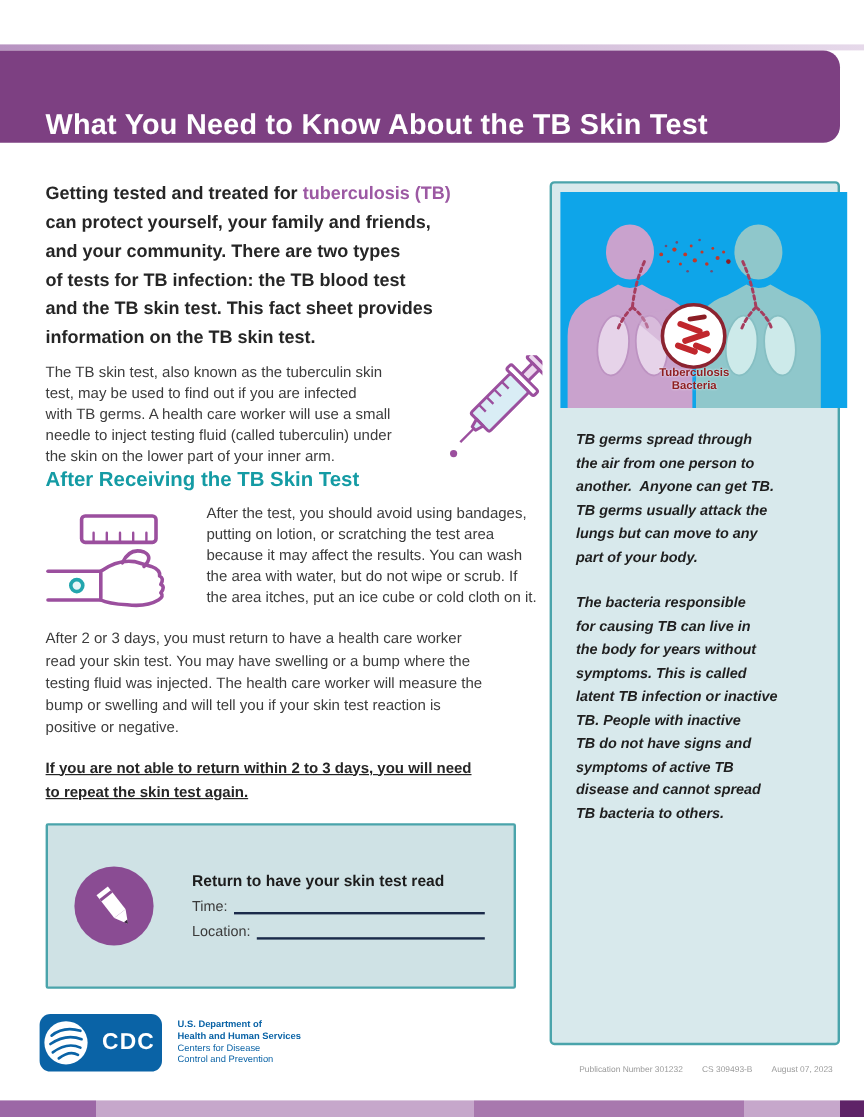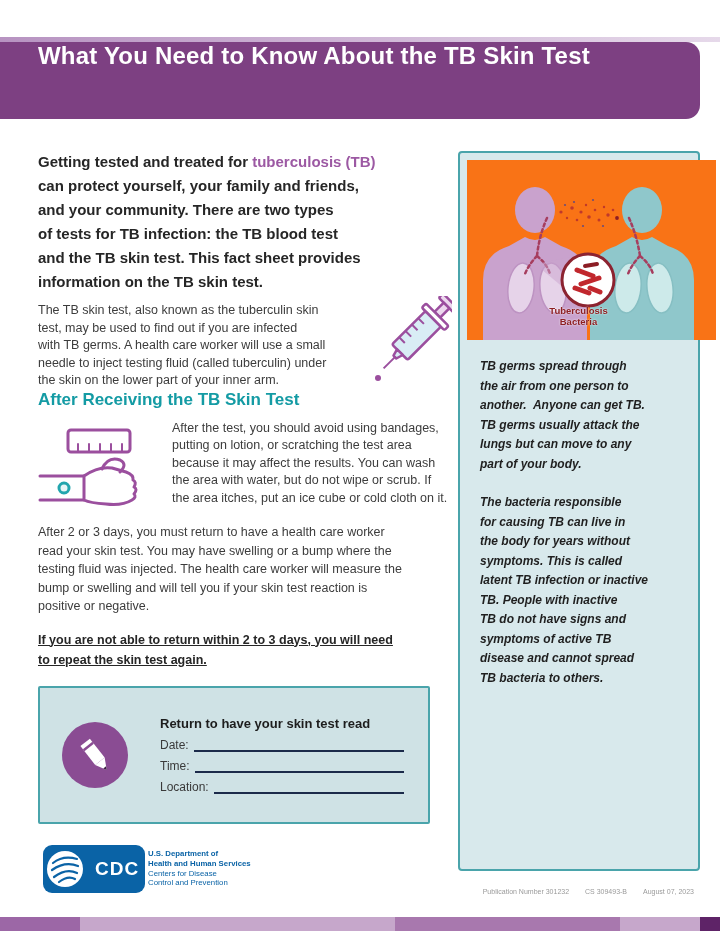--- a/index.html
+++ b/index.html
@@ -7,21 +7,21 @@
     width:720px;height:931px;position:relative;background:#ffffff;
     font-family:"Liberation Sans", sans-serif;overflow:hidden;
     -webkit-font-smoothing:antialiased;
   }
   .pre{white-space:pre;}
   
   .top-strip{position:absolute;left:0;top:37px;width:720px;height:5px;
     background:linear-gradient(90deg,#b793c1,#e6d9ea);}
   
   .header-band{position:absolute;left:0;top:42px;width:700px;height:77px;
-    background:#7d4082;border-radius:0 14px 14px 0;display:flex;align-items:flex-start;}
+    background:#7d4082;border-radius:0 14px 14px 0;display:flex;align-items:flex-end;}
   .header-band h1{margin:0 0 0 38px;color:#ffffff;font-size:24px;font-weight:bold;letter-spacing:.2px;}
   
   .left-col{position:absolute;left:38px;top:140px;width:414px;}
   .intro{margin:10px 0 0 0;font-size:15px;font-weight:bold;line-height:24px;color:#262626;}
   .intro .hl{color:#9c59a3;}
   h2.teal{margin:0;color:#149ba4;font-size:17px;font-weight:bold;}
   .h-skin{margin-top:14px;}
   .h-after{margin-top:24px;}
   .body-txt{font-size:12.5px;line-height:17.5px;color:#3c3c3c;margin:8px 0 0 0;}
   .syringe{float:right;margin:-6px 0 0 6px;}
@@ -37,28 +37,28 @@
   .pencil-circle{width:66px;height:66px;border-radius:50%;background:#8a4c93;
     margin-left:22px;flex:0 0 auto;display:flex;align-items:center;justify-content:center;}
   .fields{margin-left:32px;width:244px;}
   .fields .title{font-size:13px;font-weight:bold;color:#1d1d1d;margin-bottom:6px;}
   .frow{display:flex;align-items:flex-end;margin-top:7px;}
   .frow .lbl{font-size:12px;color:#3a3a3a;flex:0 0 auto;}
   .frow .line{flex:1;border-bottom:2px solid #1b2a4a;margin-left:5px;height:12px;}
   
   .side-box{position:absolute;left:458px;top:151px;width:242px;height:720px;
     background:#d8e9ec;border:2.5px solid #4aa4ab;border-radius:4px;box-sizing:border-box;}
-  .illo-wrap{position:absolute;left:7px;top:7px;width:239px;height:180px;background:#f97316;overflow:hidden;padding-left:10px;}
+  .illo-wrap{position:absolute;left:7px;top:7px;width:239px;height:180px;background:#0ea5e9;overflow:hidden;}
   .bact-label{position:absolute;left:0;top:145px;width:223px;text-align:center;
     font-size:9.5px;font-weight:bold;color:#8e1f22;line-height:11px;white-space:pre-line;
     text-shadow:0 0 2px #ffffff;}
   .side-text{position:absolute;left:0;top:192px;width:100%;box-sizing:border-box;padding:12px 8px 0 20px;}
   .side-text p{margin:0 0 19px 0;font-size:12px;font-weight:bold;line-height:19.5px;color:#1f1f1f;font-style:italic;}
   
-  .cdc-logo{position:absolute;left:43px;top:845px;width:102px;height:48px;background:#0a63a6;
+  .cdc-logo{position:absolute;left:33px;top:845px;width:102px;height:48px;background:#0a63a6;
     border-radius:9px;display:flex;align-items:center;}
   .cdc-text{color:#ffffff;font-size:19px;font-weight:bold;letter-spacing:1px;margin-left:8px;}
   .agency{position:absolute;left:148px;top:849px;color:#0a63a6;font-size:7.8px;line-height:9.8px;}
   .agency .b{font-weight:bold;}
   .publication{position:absolute;top:888px;right:26px;font-size:7px;color:#9a9a9a;}
   .publication span{margin-left:14px;}
   
   .bottom-bar{position:absolute;left:0;bottom:0;width:720px;height:14px;display:flex;}
   .bottom-bar div{height:14px;}
   .seg1{width:80px;background:#9c67a6;}
@@ -142,24 +142,20 @@
         <g transform="translate(20,20) rotate(-38)">
           <rect x="-6" y="-16" width="12" height="24" fill="#ffffff"></rect>
           <rect x="-6" y="-12" width="12" height="2.5" fill="#8a4c93"></rect>
           <polygon points="-6,8 6,8 0,19" fill="#ffffff"></polygon>
           <polygon points="-1.8,15.7 1.8,15.7 0,19" fill="#3a2040"></polygon>
         </g>
       </svg>
     </div>
     <div class="fields">
       <div class="title">Return to have your skin test read</div>
-      <div class="frow">
-        <span class="lbl">Date:</span>
-        <span class="line"></span>
-      </div>
       <div class="frow">
         <span class="lbl">Time:</span>
         <span class="line"></span>
       </div>
       <div class="frow">
         <span class="lbl">Location:</span>
         <span class="line"></span>
       </div>
     </div>
   </div>

